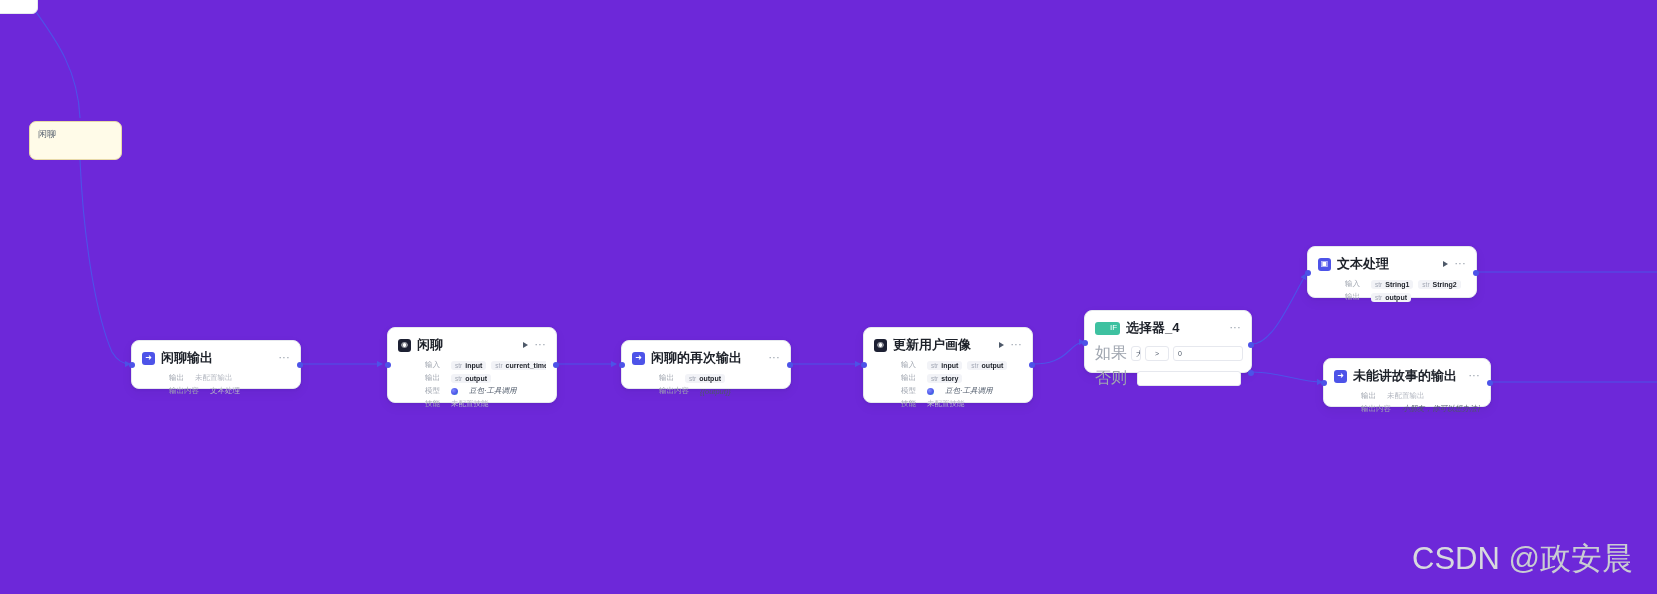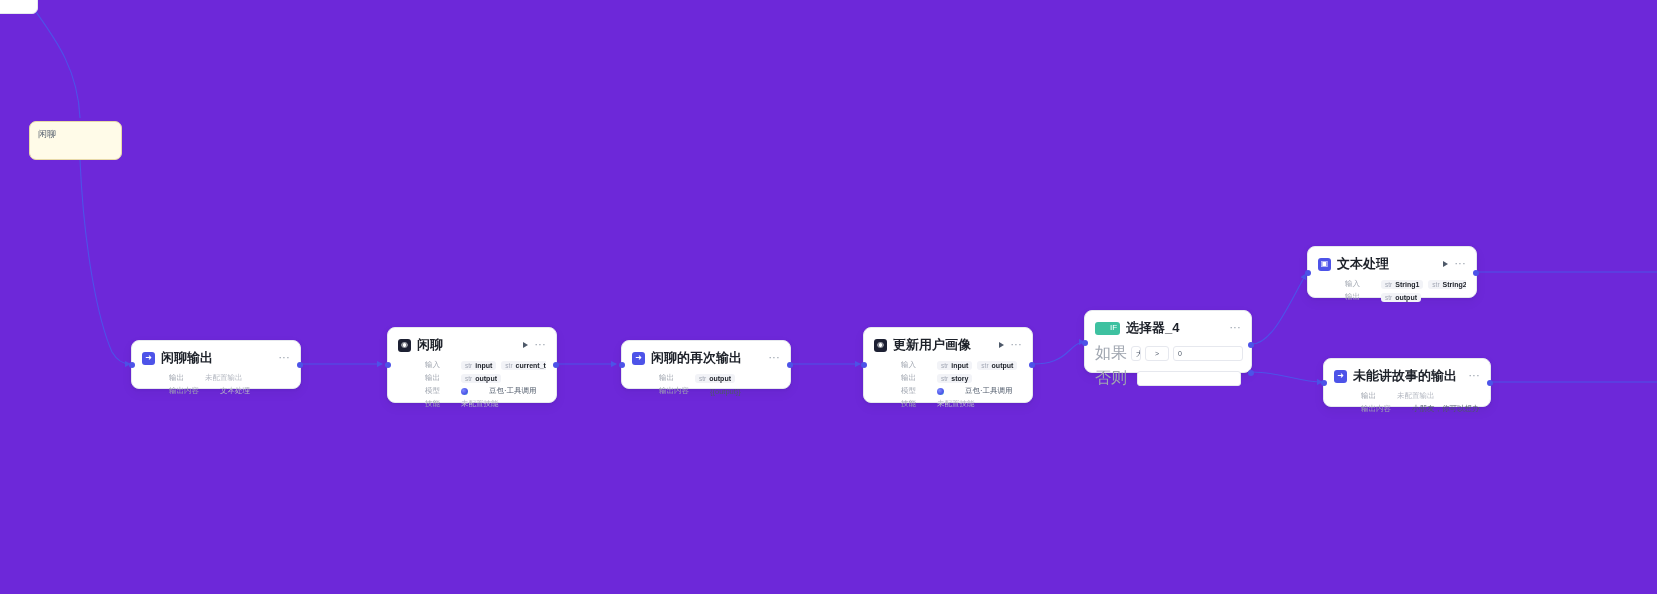--- a/index.html
+++ b/index.html
@@ -83,21 +83,21 @@
   .more-icon {
     color: #86909c;
     font-size: 10px;
     line-height: 6px;
     letter-spacing: .5px;
   }
 
   .row {
     display: flex;
     align-items: center;
-    gap: 21px;
+    gap: 11px;
     margin-top: 3px;
     font-size: 7.5px;
     color: #86909c;
     white-space: nowrap;
     overflow: hidden;
     padding-left: 27px;
   }
   .row-label { flex: 0 0 auto; color: #a0a6b0; }
   .row-vals { display: flex; align-items: center; gap: 5px; overflow: hidden; }
   .chip {
@@ -106,21 +106,21 @@
     gap: 3px;
     background: #f2f3f7;
     border-radius: 3px;
     padding: 1px 4px;
     font-size: 7px;
     color: #1d2129;
     font-weight: bold;
   }
   .chip .ty { color: #a3a8b5; font-weight: normal; font-size: 6.5px; }
   .plain { color: #b6bac3; font-size: 7.5px; }
-  .plain-dark { color: #4e5969; font-size: 7.5px; }
+  .plain-dark { color: #4e5969; font-size: 7.5px; font-style: italic; }
   .model-dot {
     width: 7px; height: 7px; border-radius: 50%;
     background: radial-gradient(circle at 35% 35%, #7d8cff 0%, #4d53e8 60%, #21d4c2 100%);
     flex: 0 0 auto;
   }
 
   
   .port {
     position: absolute;
     width: 6px; height: 6px;
@@ -475,14 +475,18 @@
     <div class="row">
       <span class="row-label">输出</span>
       <span class="plain">未配置输出</span>
     </div>
     <div class="row">
       <span class="row-label">输出内容</span>
       <span class="plain-dark">小朋友，你可以想办法再问问我，我保…</span>
     </div>
   </div>
 
+  <div id="watermark">
+    <span>CSDN</span>
+    <span class="wm-author">@政安晨</span>
+  </div>
 
 </div>
 
 </body></html>

